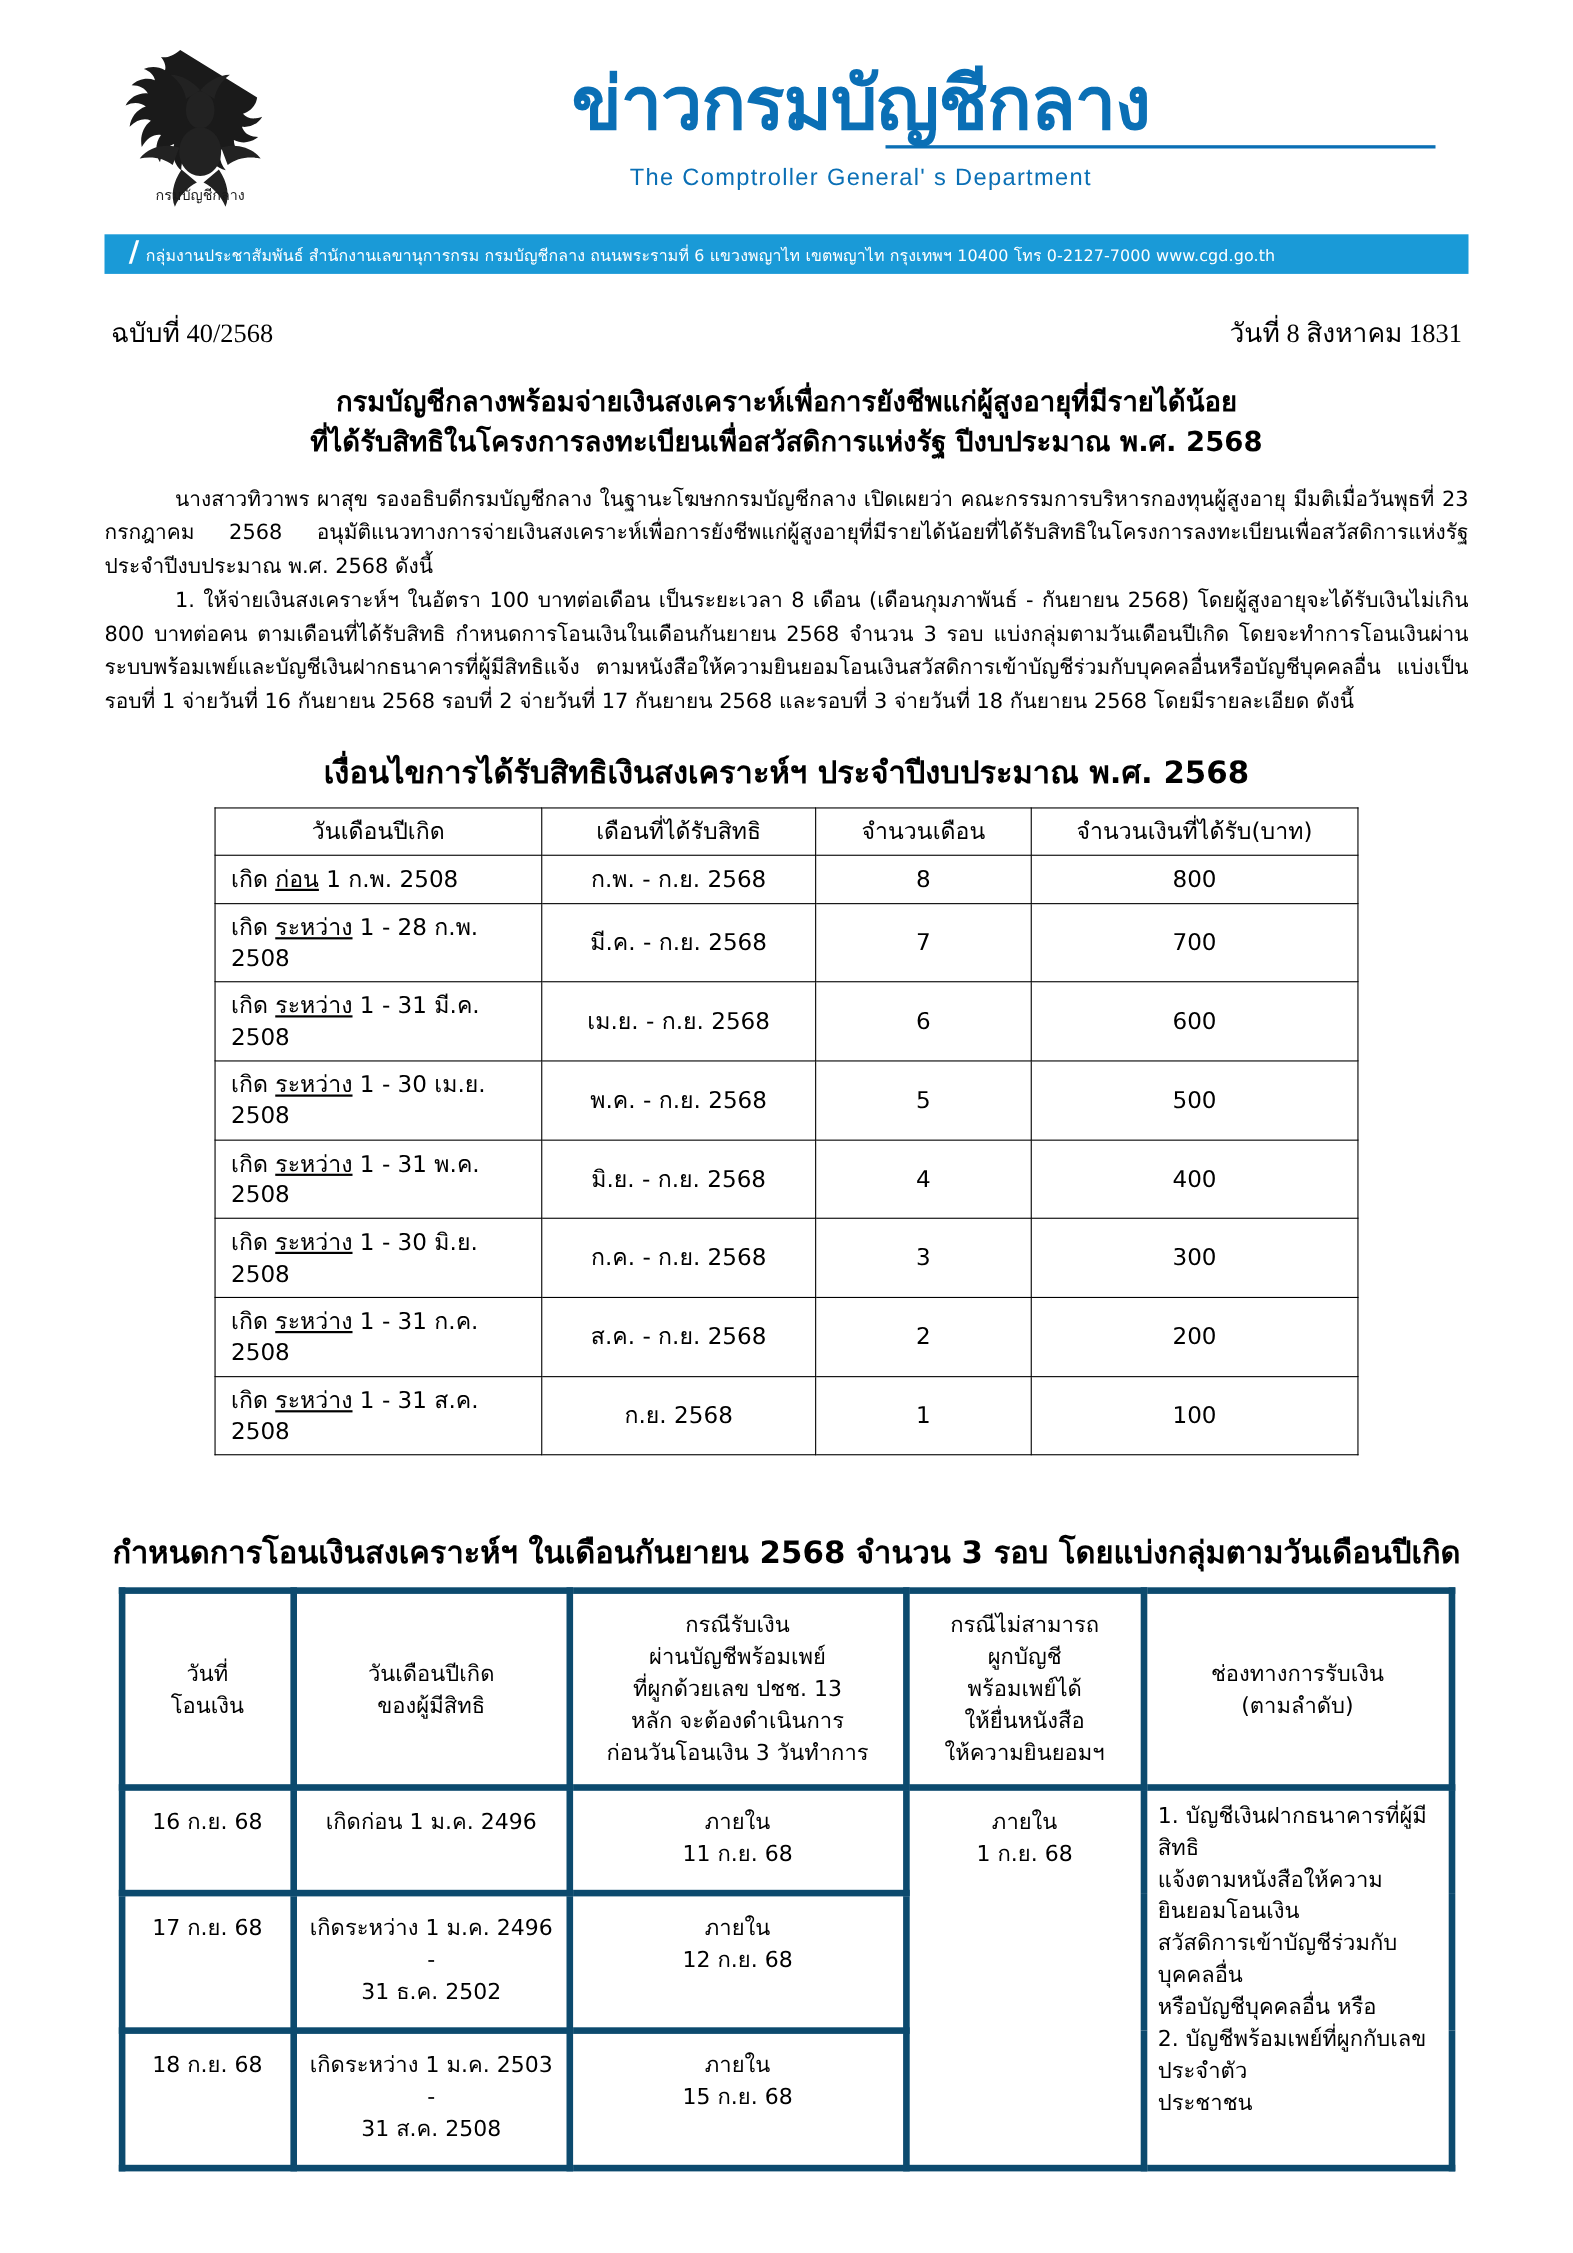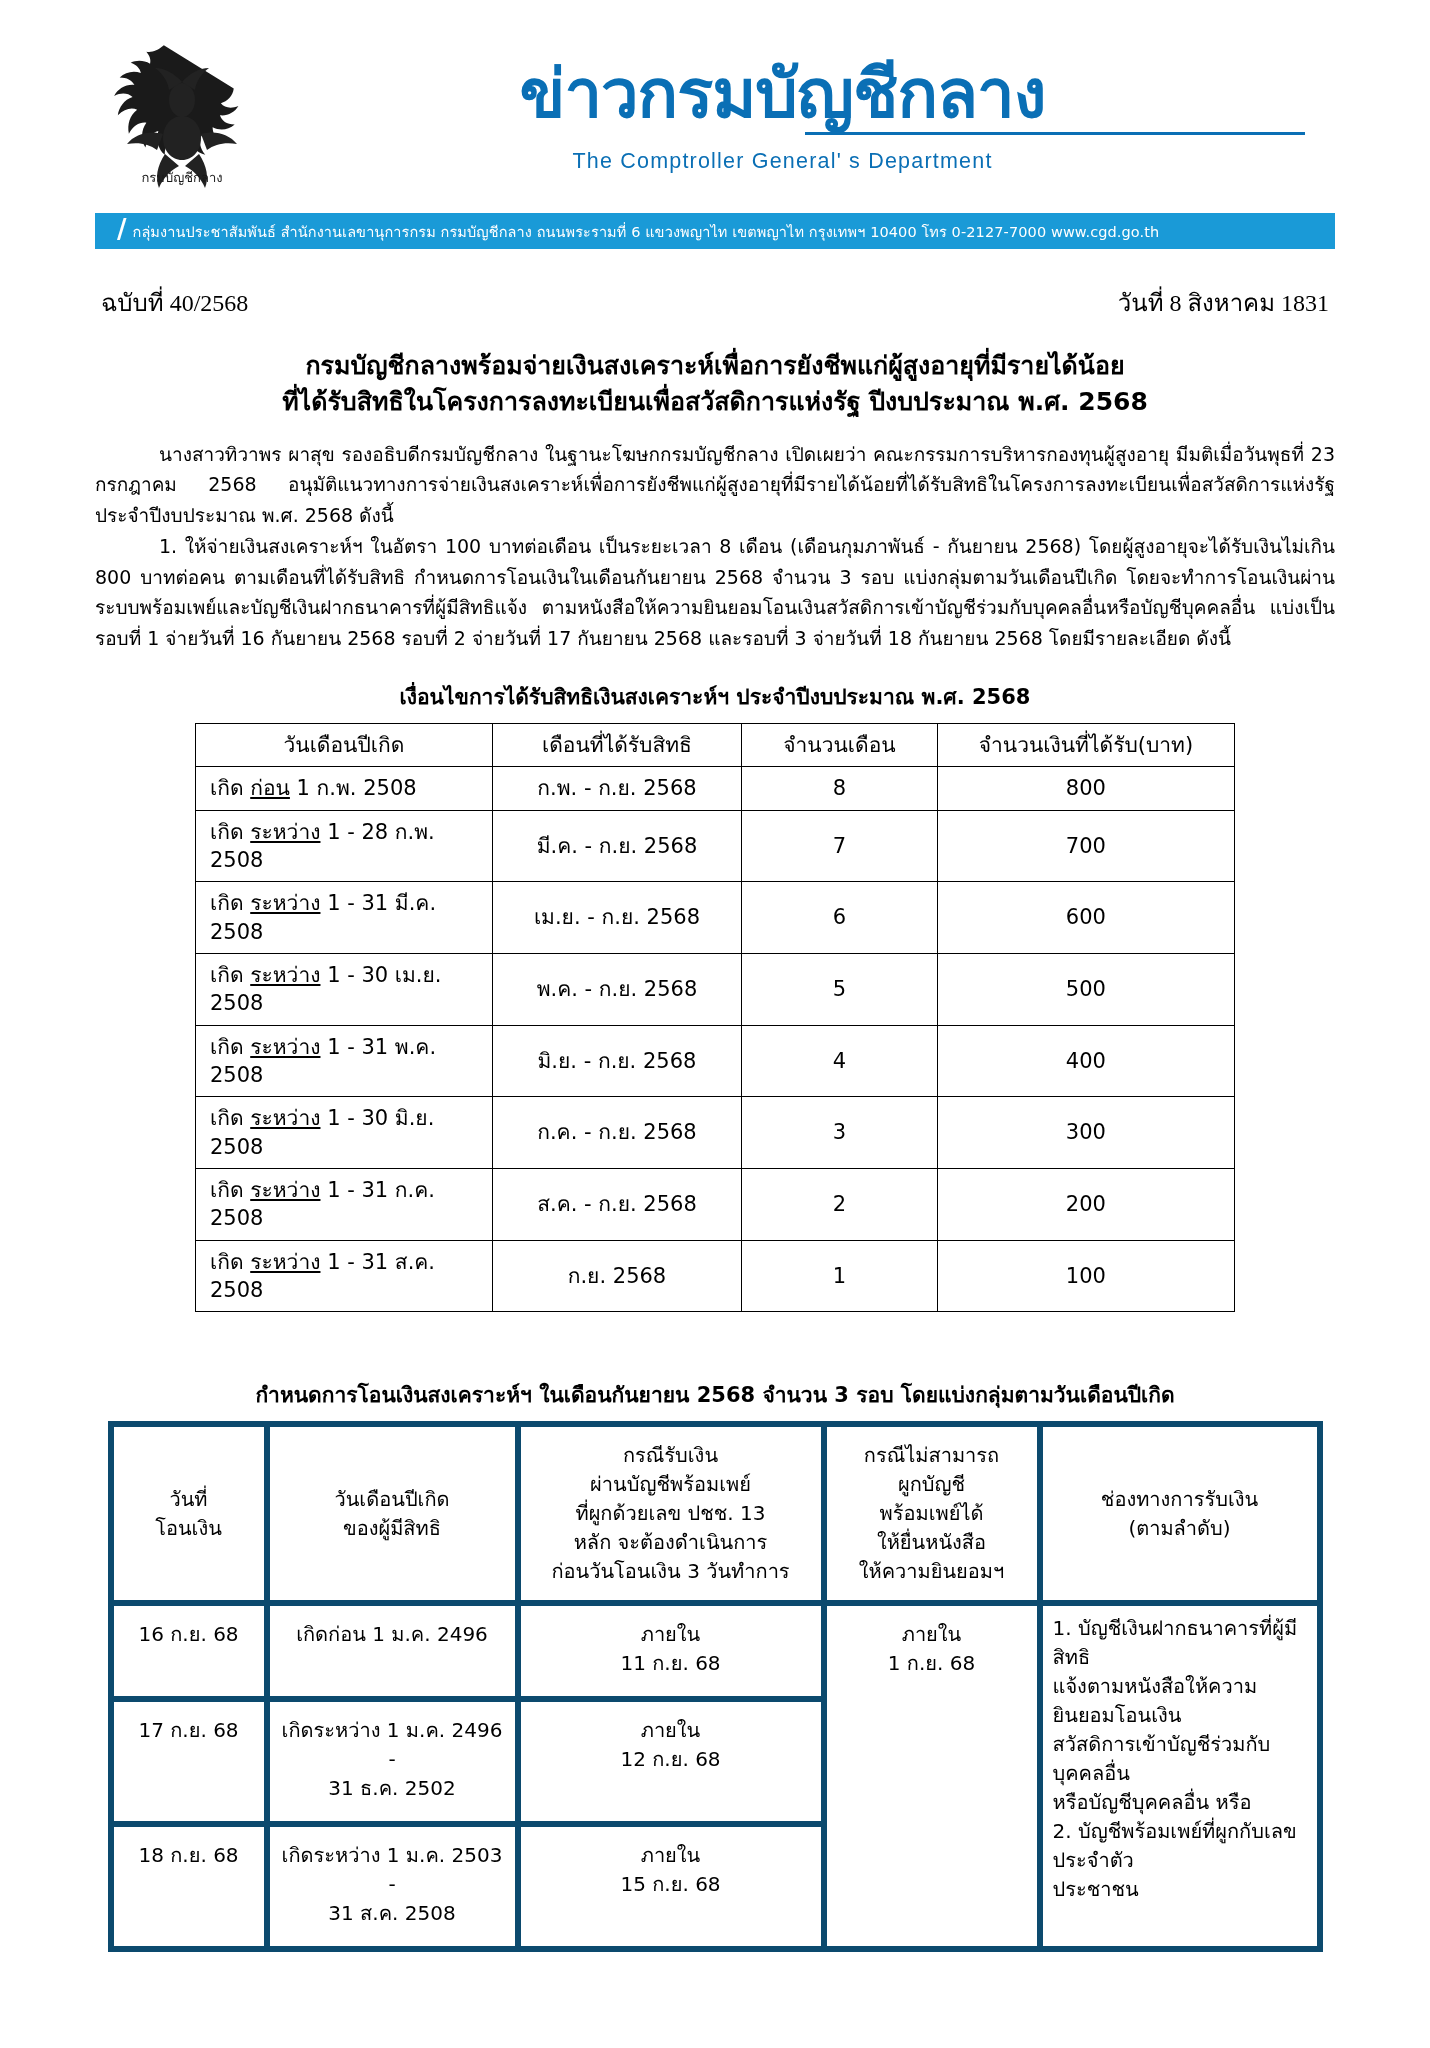--- a/index.html
+++ b/index.html
@@ -128,21 +128,21 @@
   }
   .body-text p {
     margin: 0;
     text-indent: 64px;
   }
 
   
   .table-caption {
     text-align: center;
     font-family: "DejaVu Sans", sans-serif;
-    font-size: 21px;
+    font-size: 28px;
     font-weight: bold;
     margin-top: 26px;
     margin-bottom: 10px;
   }
 
   
   table {
     border-collapse: collapse;
     font-family: "DejaVu Sans", sans-serif;
   }

